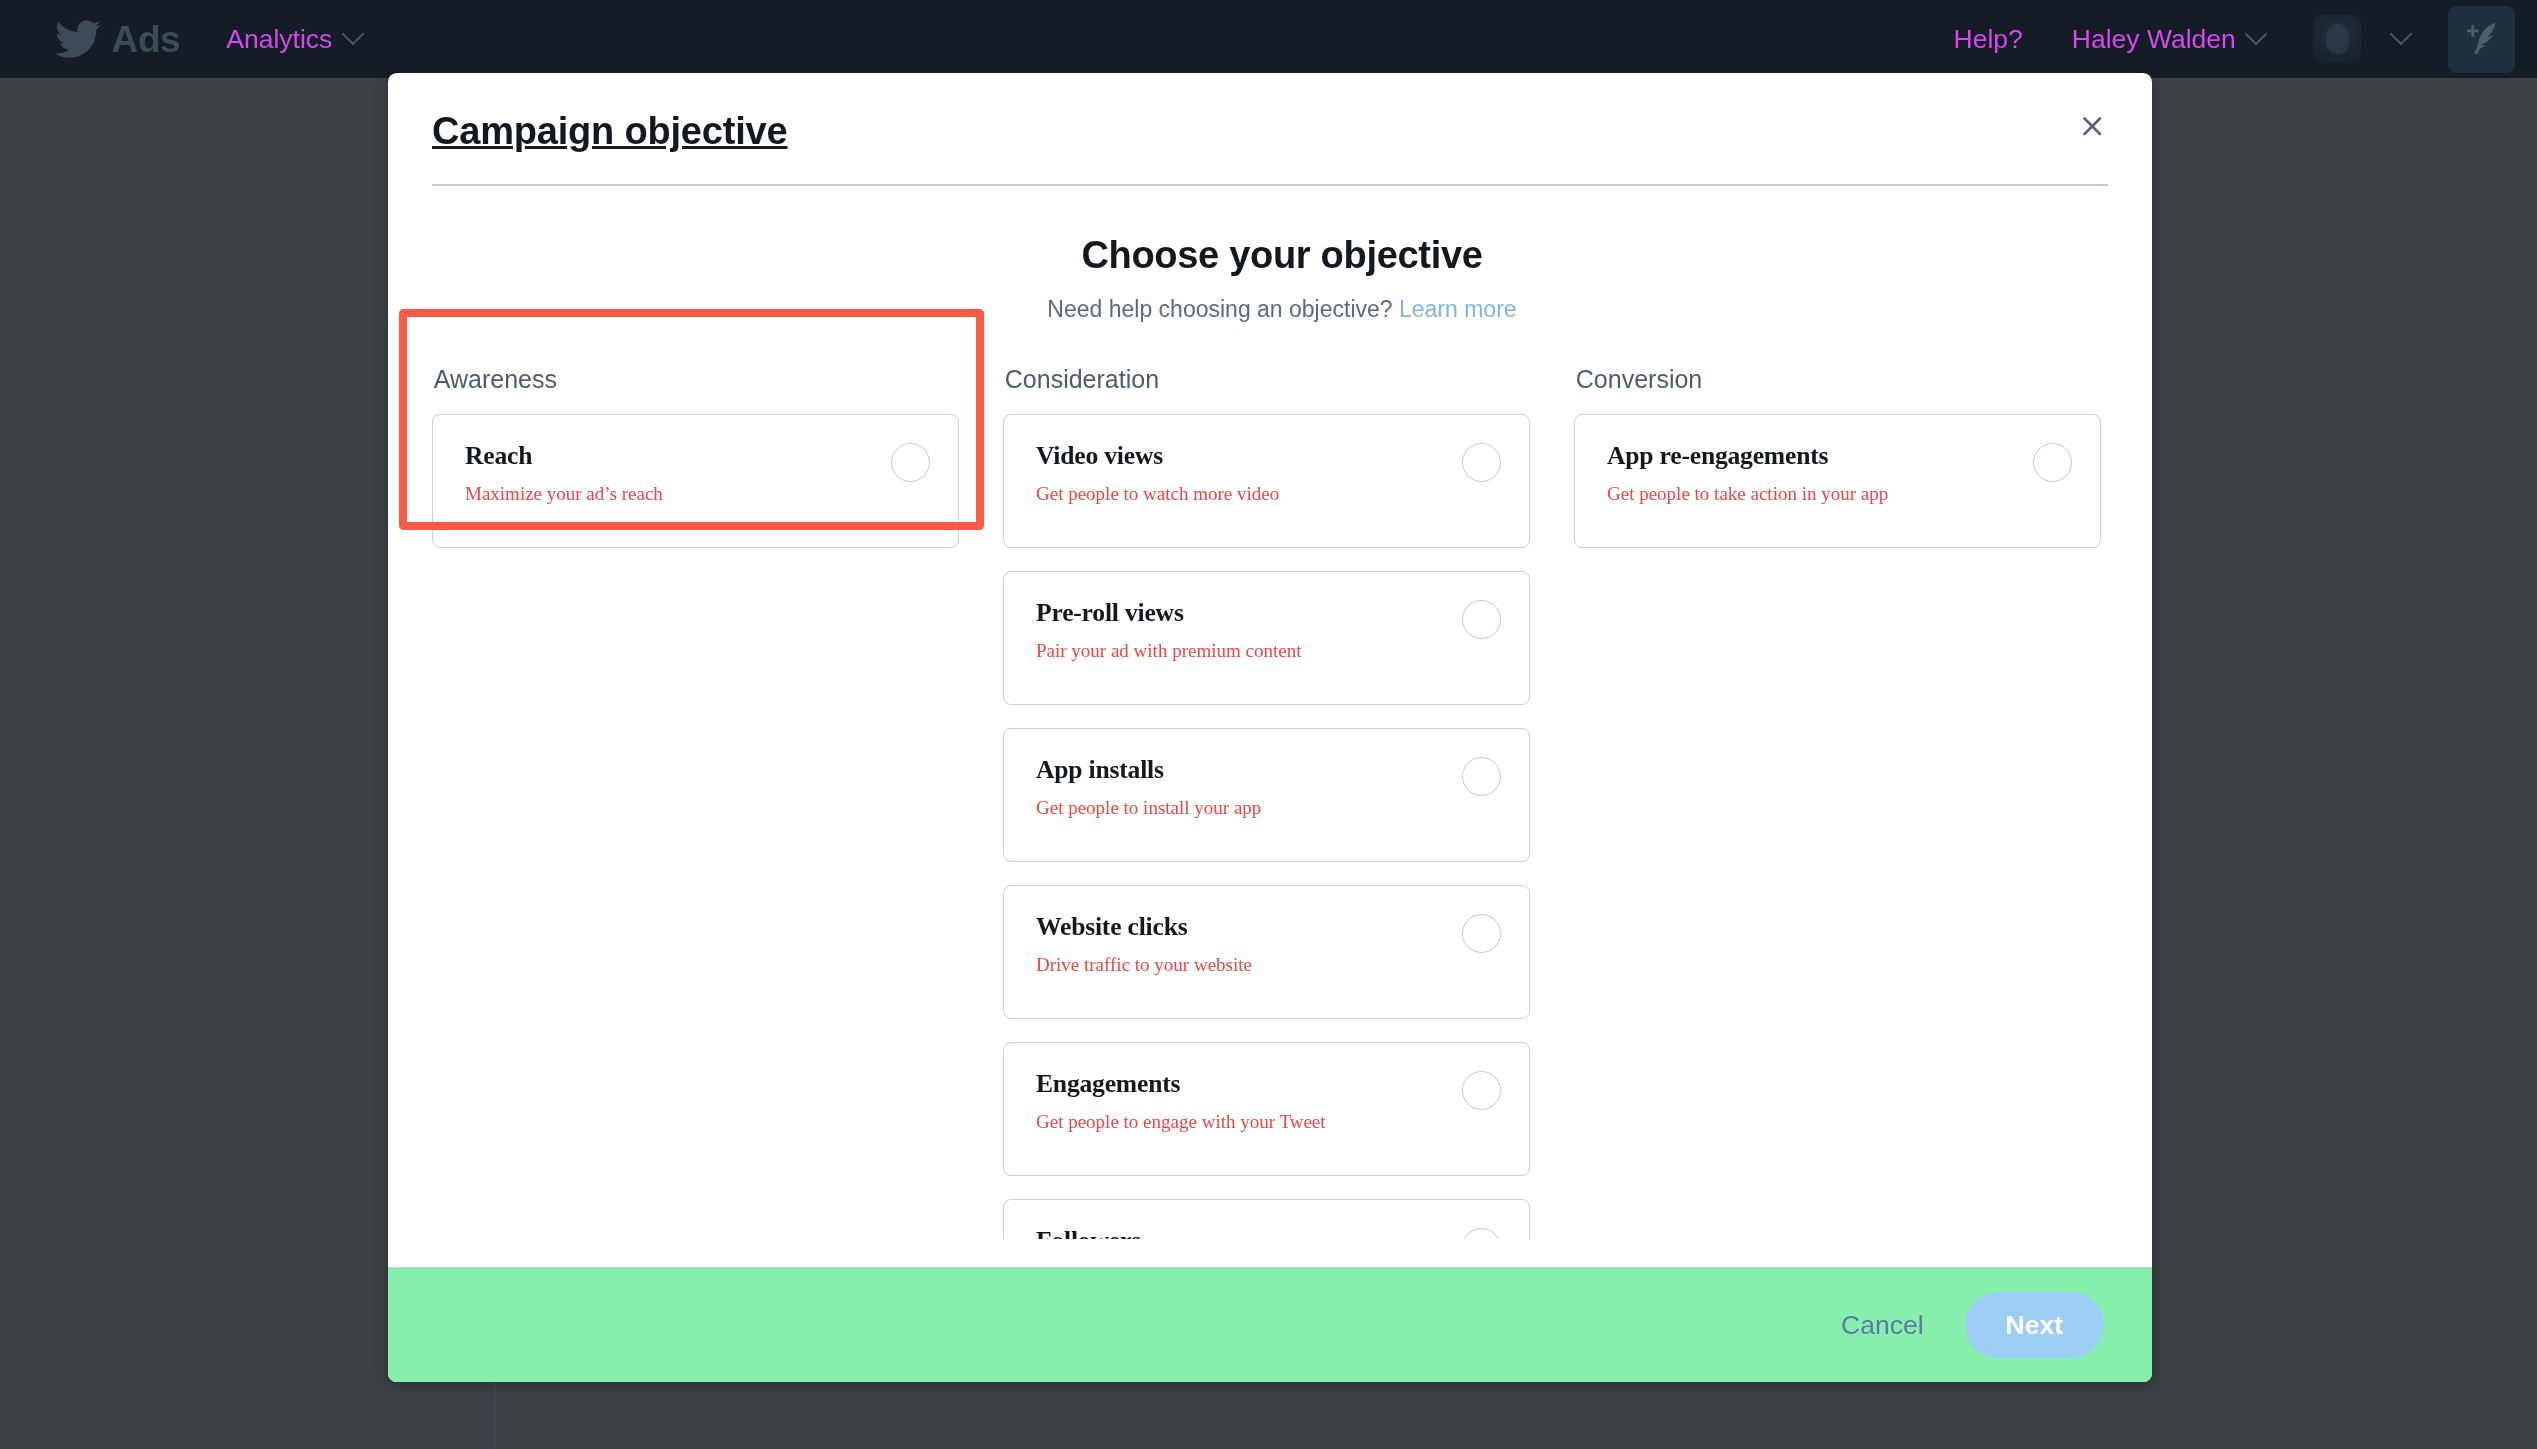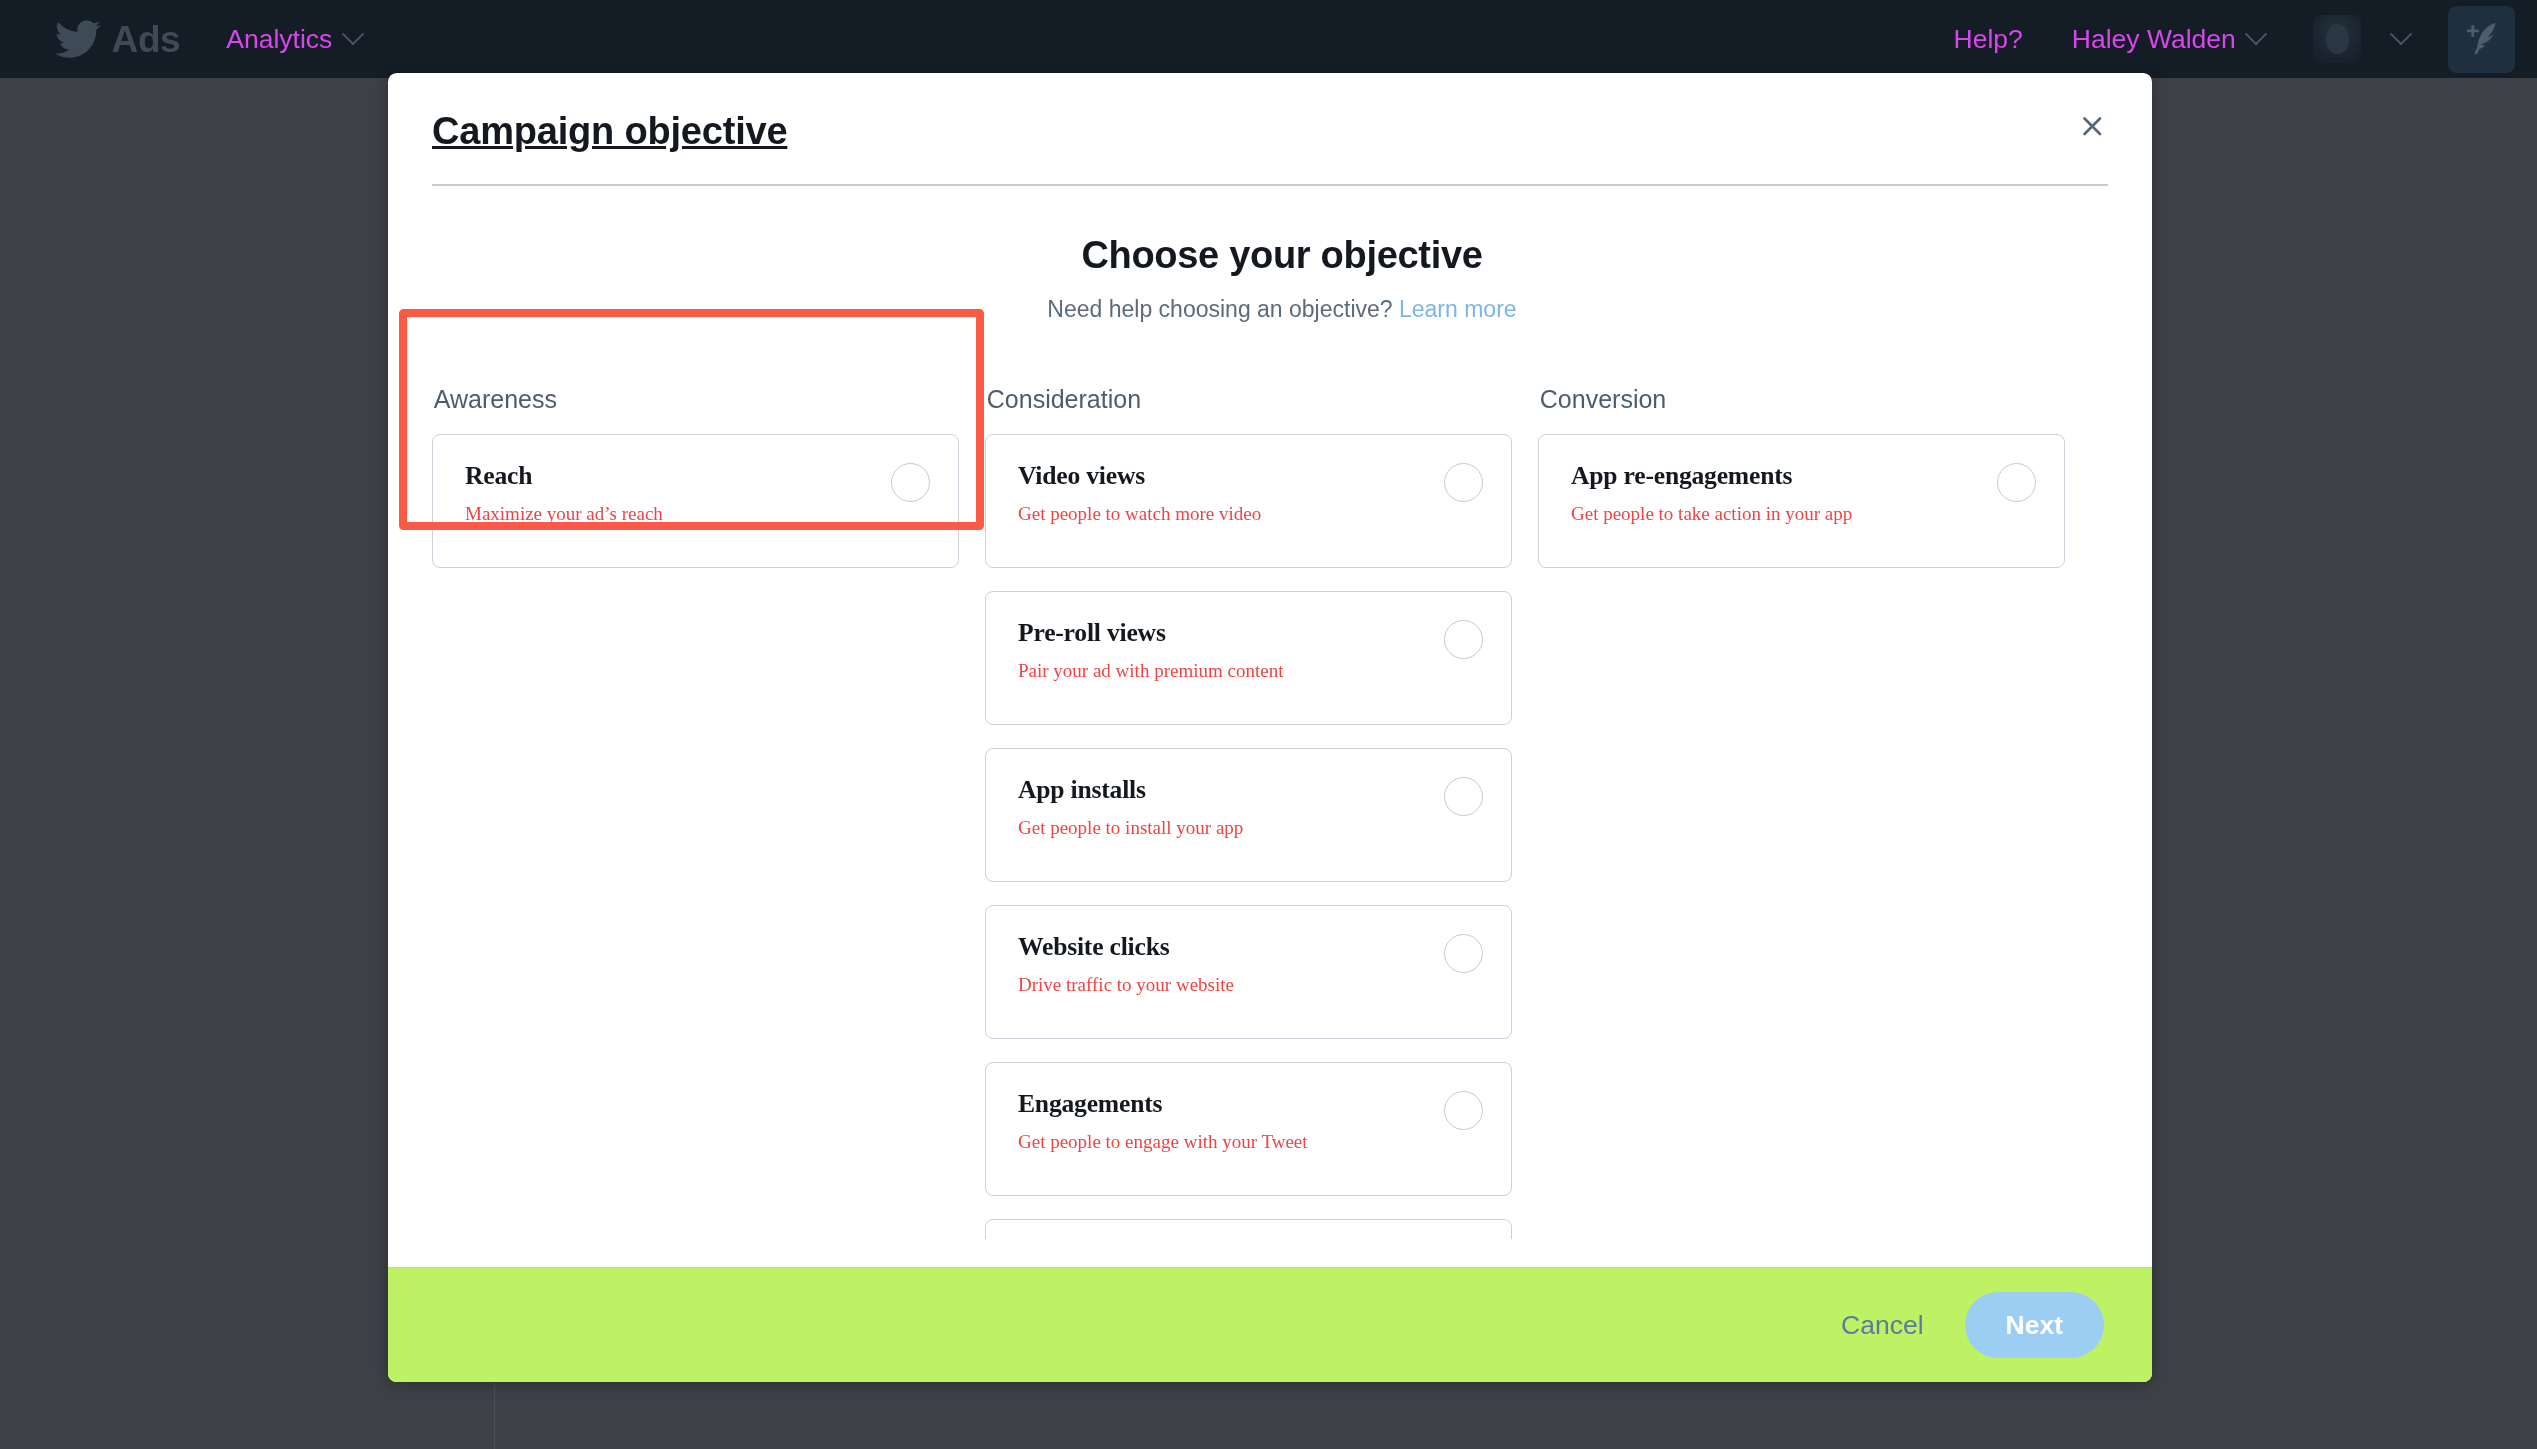--- a/index.html
+++ b/index.html
@@ -158,22 +158,22 @@
     color: #5b6b7e;
     margin-top: 19.4px;
   }
   .body-sub a {
     color: #7eb5e8;
     text-decoration: none;
   }
 
   .columns {
     display: flex;
-    margin-top: 62px;
-    gap: 26px;
+    margin-top: 42px;
+    gap: 44px;
   }
   .column { width: 527px; flex: 0 0 527px; }
   .col-heading {
     font-size: 25px;
     color: #4e5c6e;
     margin-bottom: 19.4px;
     padding-left: 1.8px;
   }
   .obj-card {
     position: relative;
@@ -217,21 +217,21 @@
     border: 8.8px solid #fa5a46;
     border-radius: 4.4px;
     z-index: 20;
     pointer-events: none;
   }
 
   
   .modal-footer {
     flex: 0 0 auto;
     height: 115px;
-    background: #bef264;
+    background: #86efac;
     border-top: 1.8px solid #c4cdd5;
     display: flex;
     align-items: center;
     justify-content: flex-end;
     padding-right: 48px;
     margin-top: 28px;
   }
   .btn-cancel {
     font-size: 26.5px;
     color: #5b7ba3;

